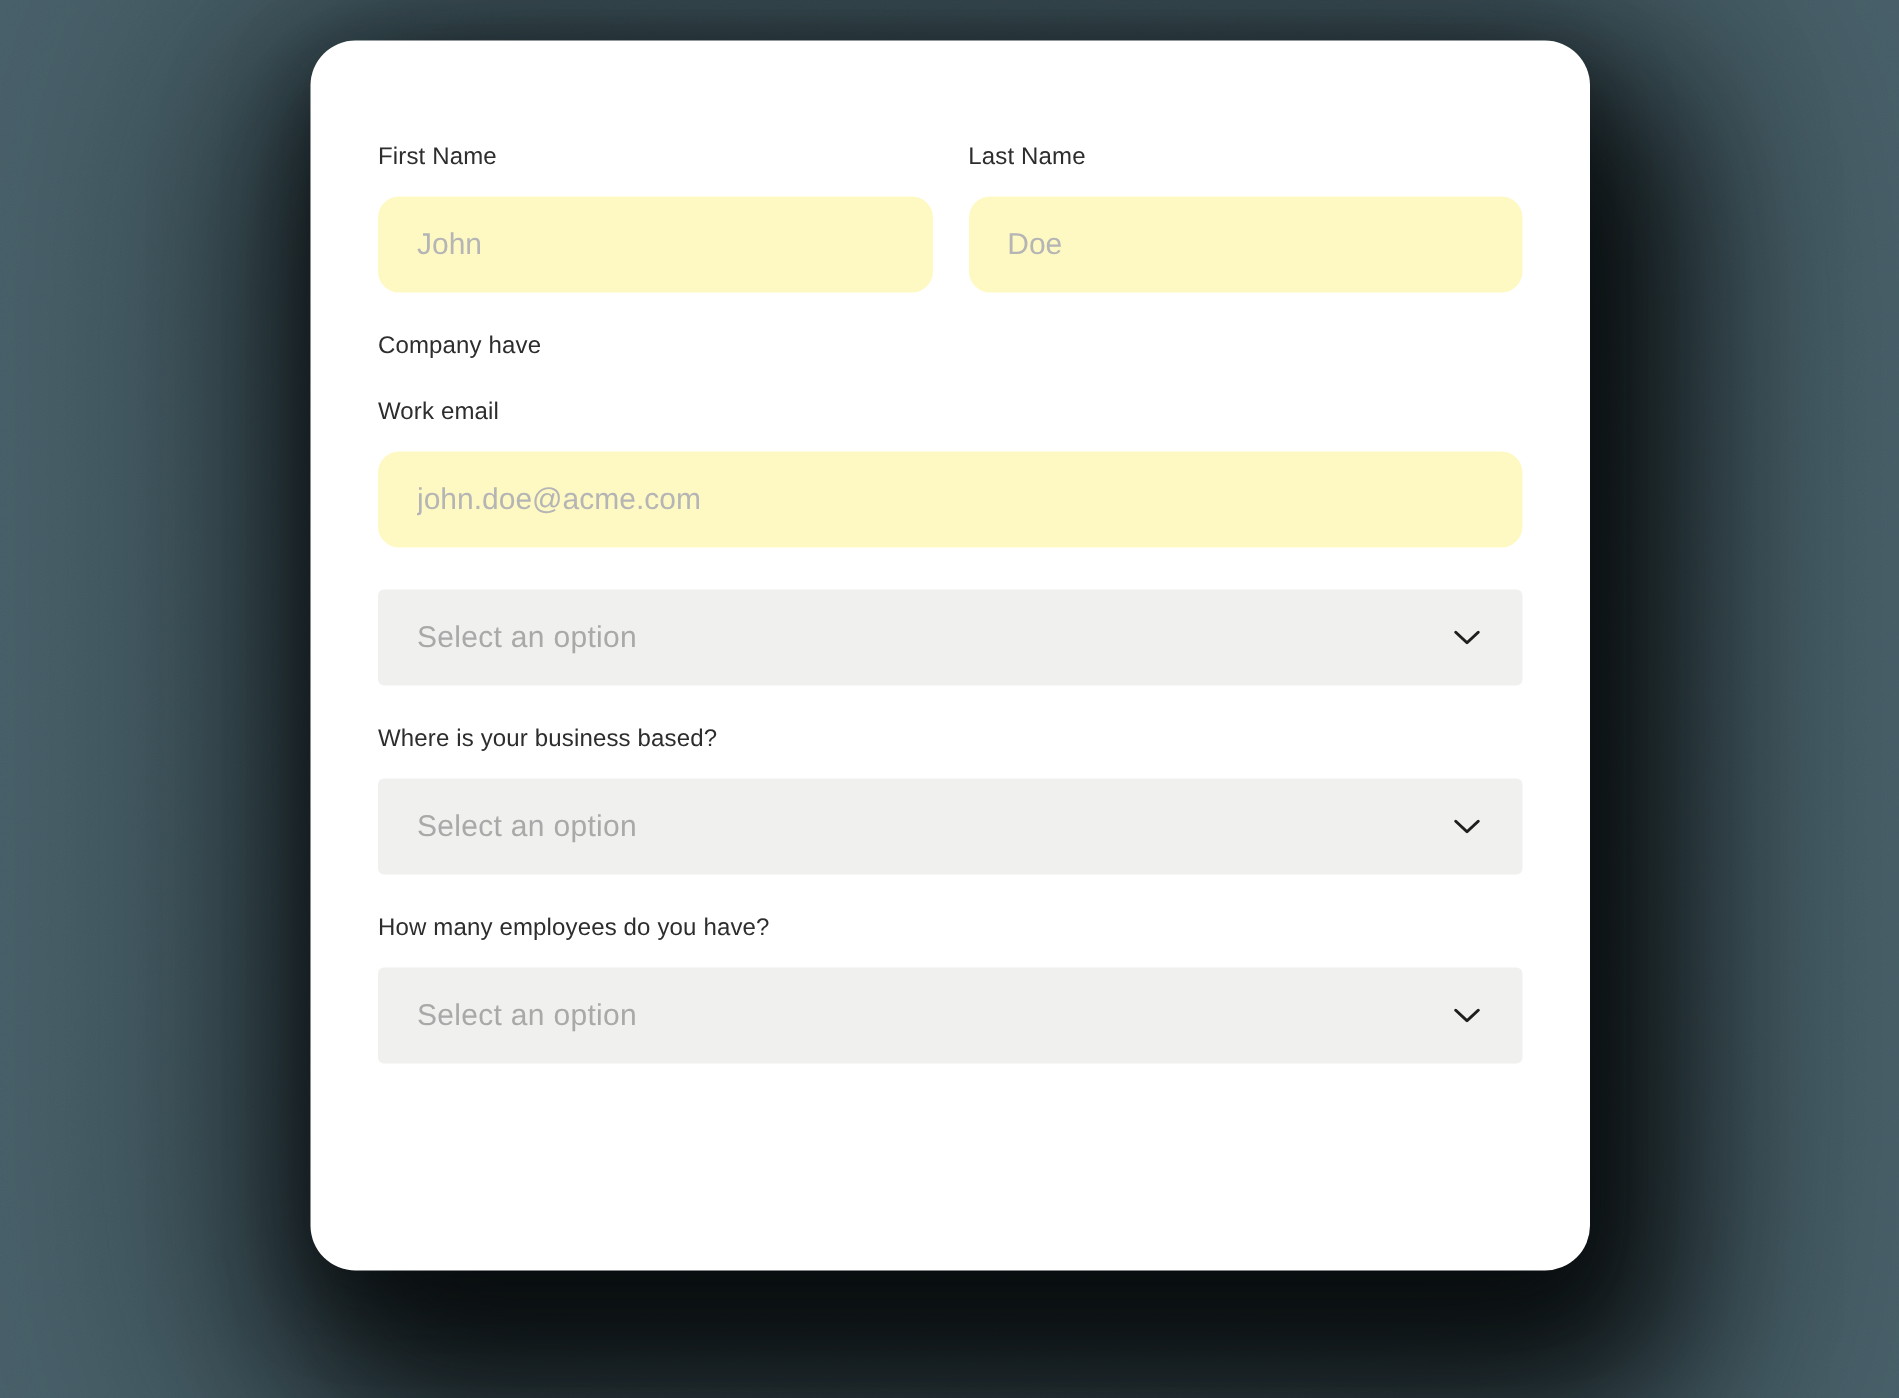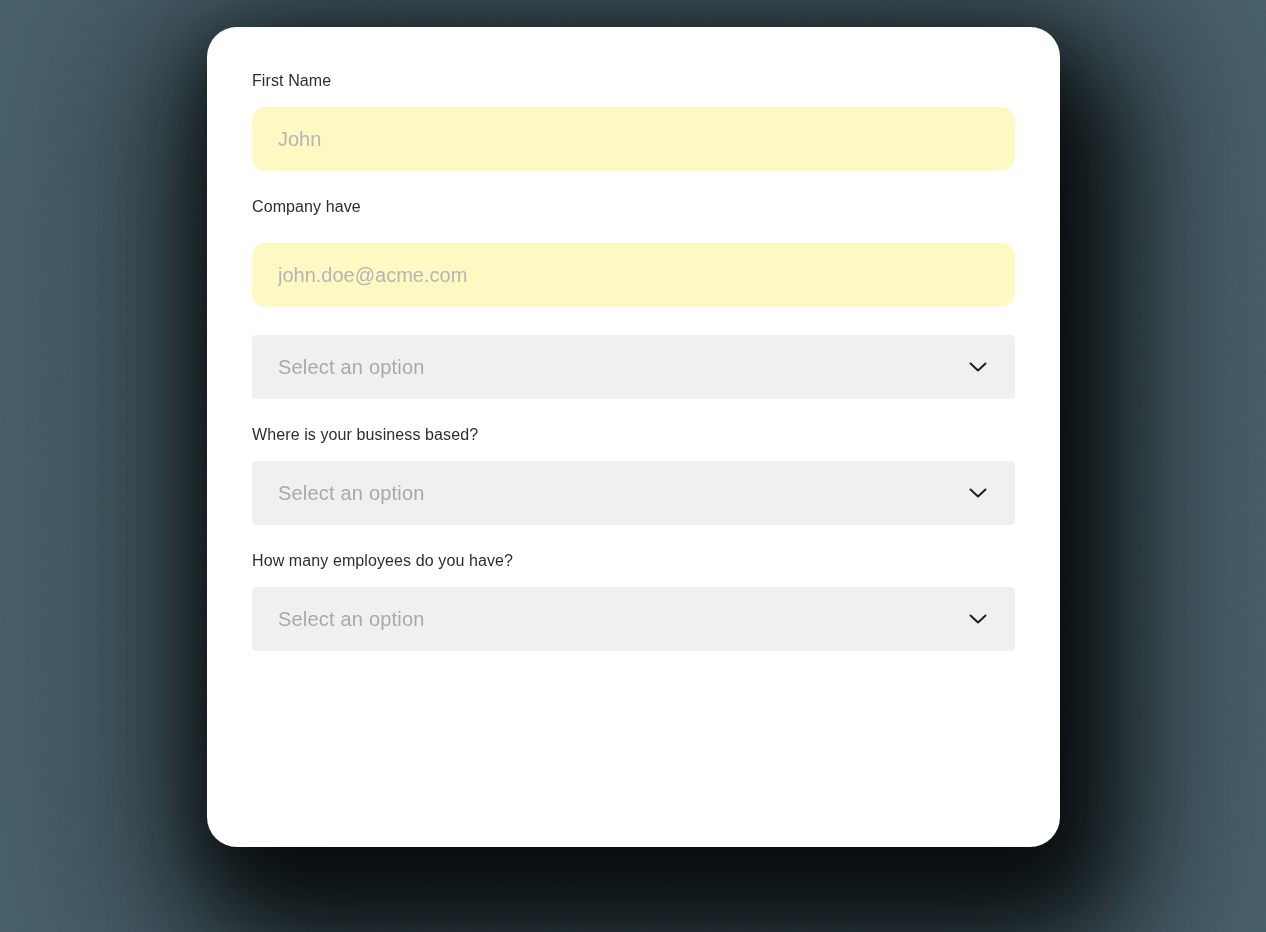--- a/index.html
+++ b/index.html
@@ -19,21 +19,21 @@
   }
 
   .card {
     position: absolute;
     left: 207px;
     top: 27px;
     width: 853px;
     height: 820px;
     background: #ffffff;
     border-radius: 30px;
-    padding: 46px 45px;
+    padding: 70px 45px;
     box-shadow:
       0 18px 50px rgba(8, 11, 12, 0.55),
       30px 60px 100px 20px rgba(8, 11, 12, 0.88),
       10px 50px 180px 60px rgba(8, 11, 12, 0.62);
   }
 
   .row { margin-bottom: 28px; }
   .row:last-child { margin-bottom: 16px; }
 
   .row-two {
@@ -115,27 +115,32 @@
     <rect width="100%" height="100%" filter="url(#grain)"></rect>
   </svg>
 
   <form class="card">
 
     <div class="row-two">
       <div class="col">
         <label class="field-label">First Name</label>
         <input class="text-input" type="text" placeholder="John" style="">
       </div>
+      <div class="col">
+        <label class="field-label">Last Name</label>
+        <input class="text-input" type="text" placeholder="Doe" style="">
+      </div>
     </div>
 
     <div class="row">
       <label class="field-label">Company have</label>
     </div>
 
     <div class="row">
+      <label class="field-label">Work email</label>
       <input class="text-input" type="email" placeholder="john.doe@acme.com" style="">
     </div>
 
     <div class="row">
       <div class="select-box">
         <span class="select-value">Select an option</span>
         <svg class="chevron" viewBox="0 0 18 10" fill="none" xmlns="http://www.w3.org/2000/svg">
           <path d="M1.5 1.5 L9 8.5 L16.5 1.5" stroke="#1f1f1f" stroke-width="2" stroke-linecap="round" stroke-linejoin="round"></path>
         </svg>
       </div>

